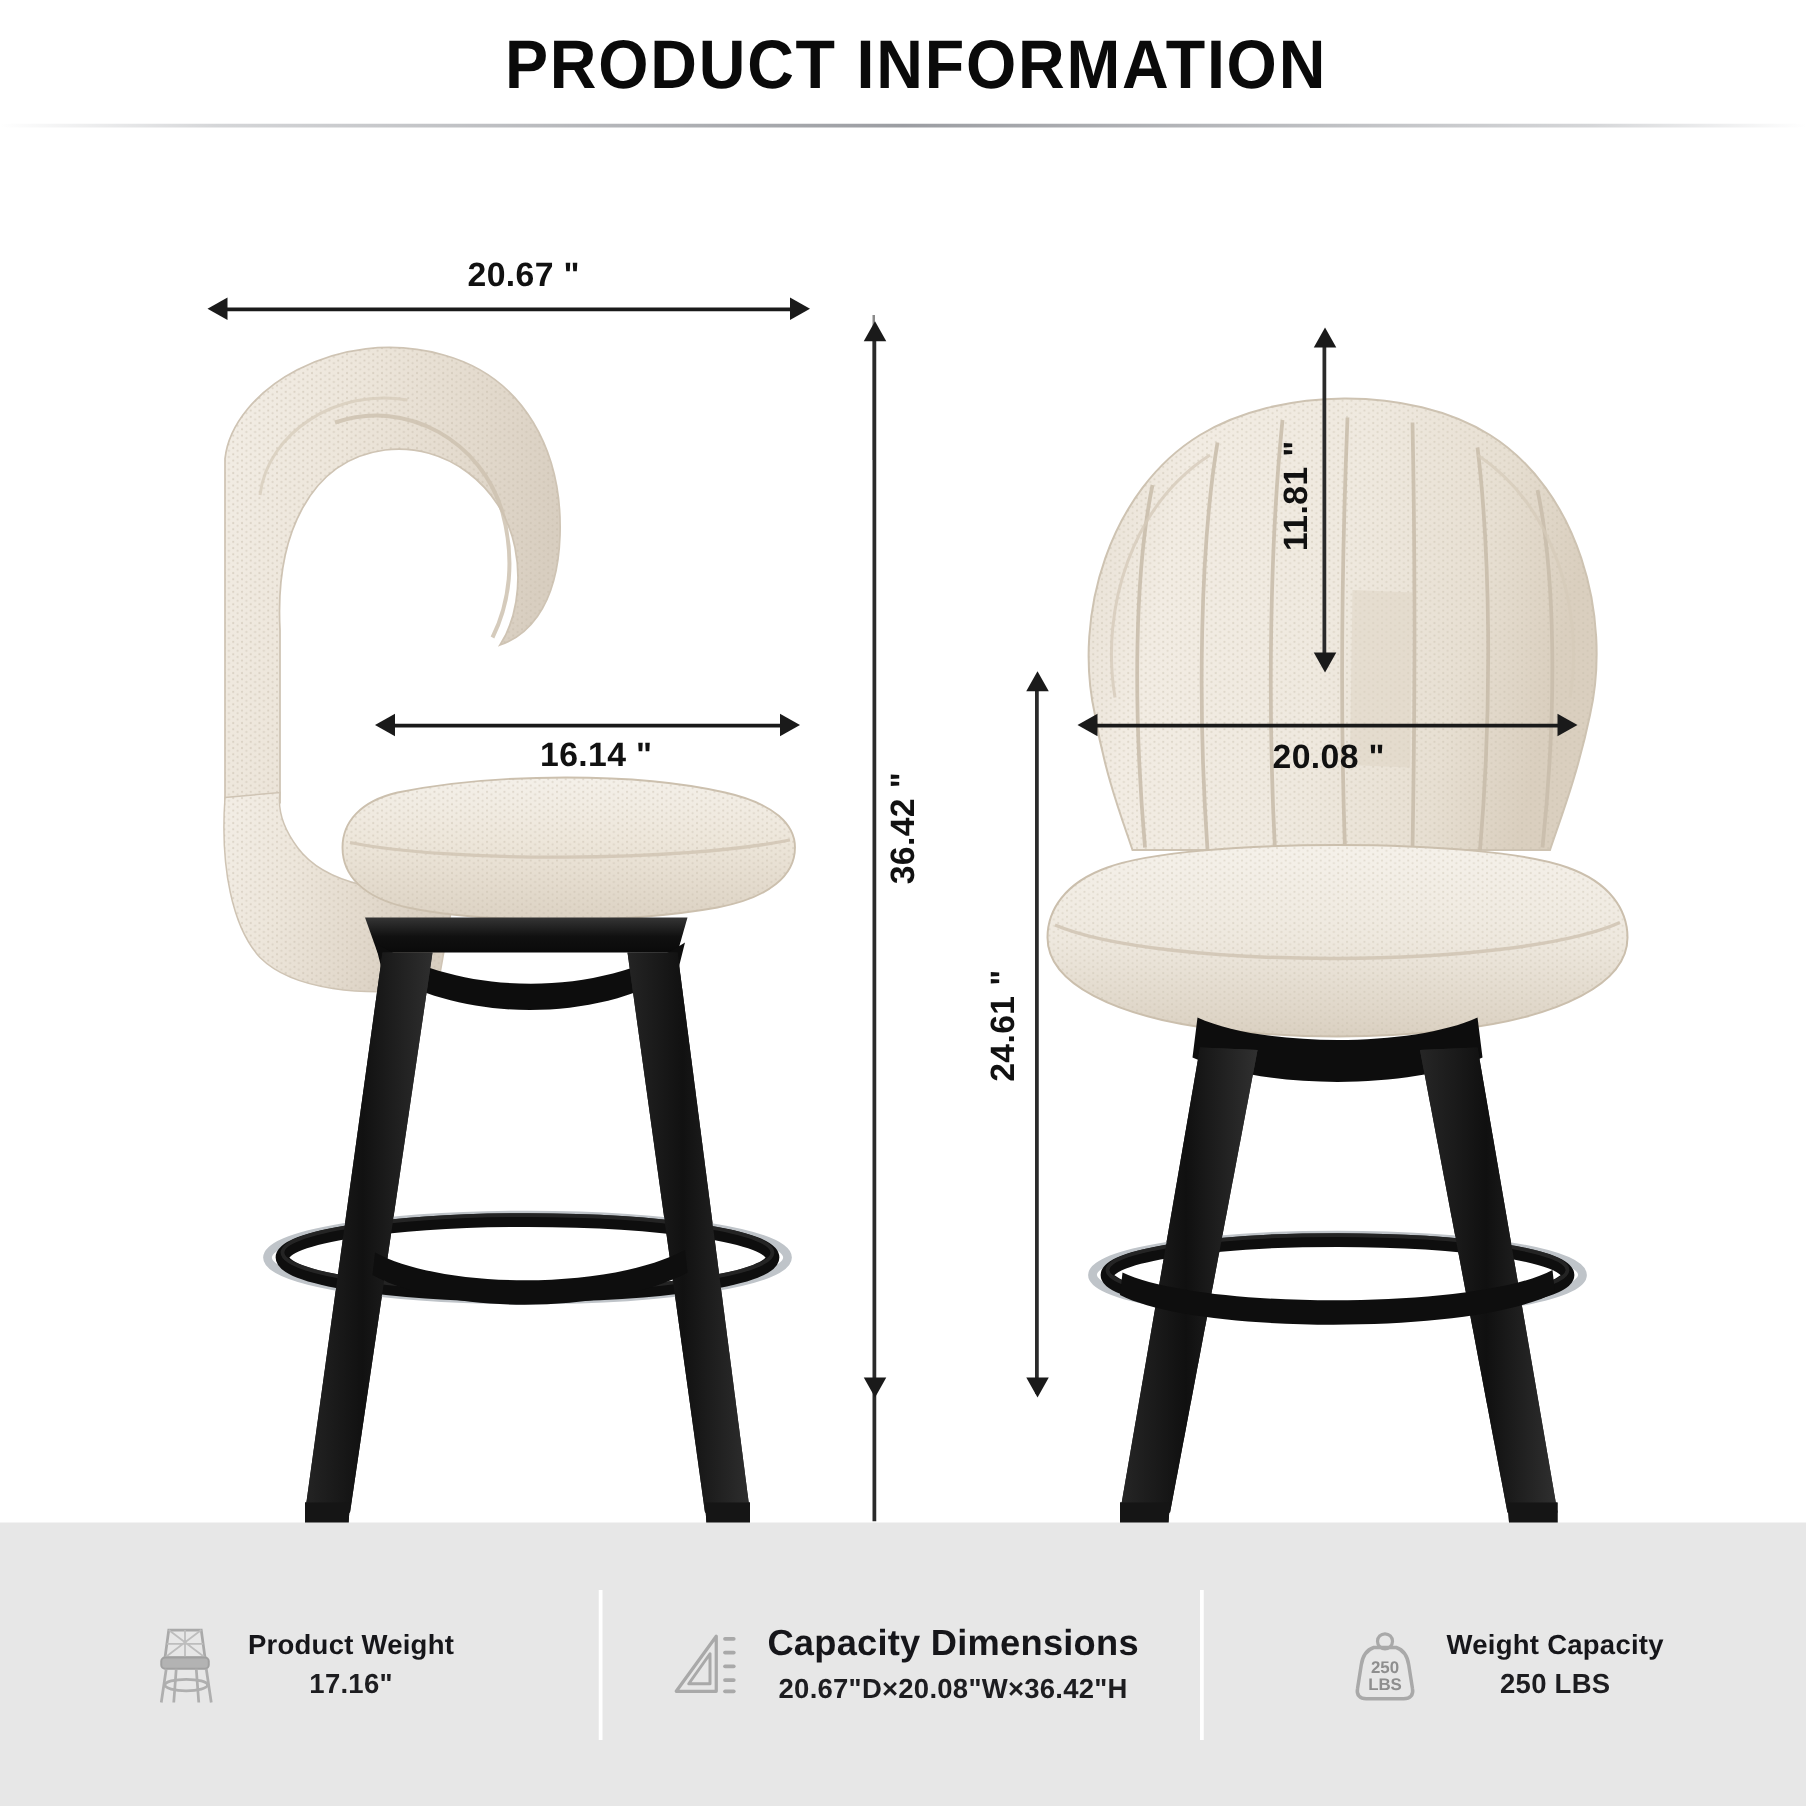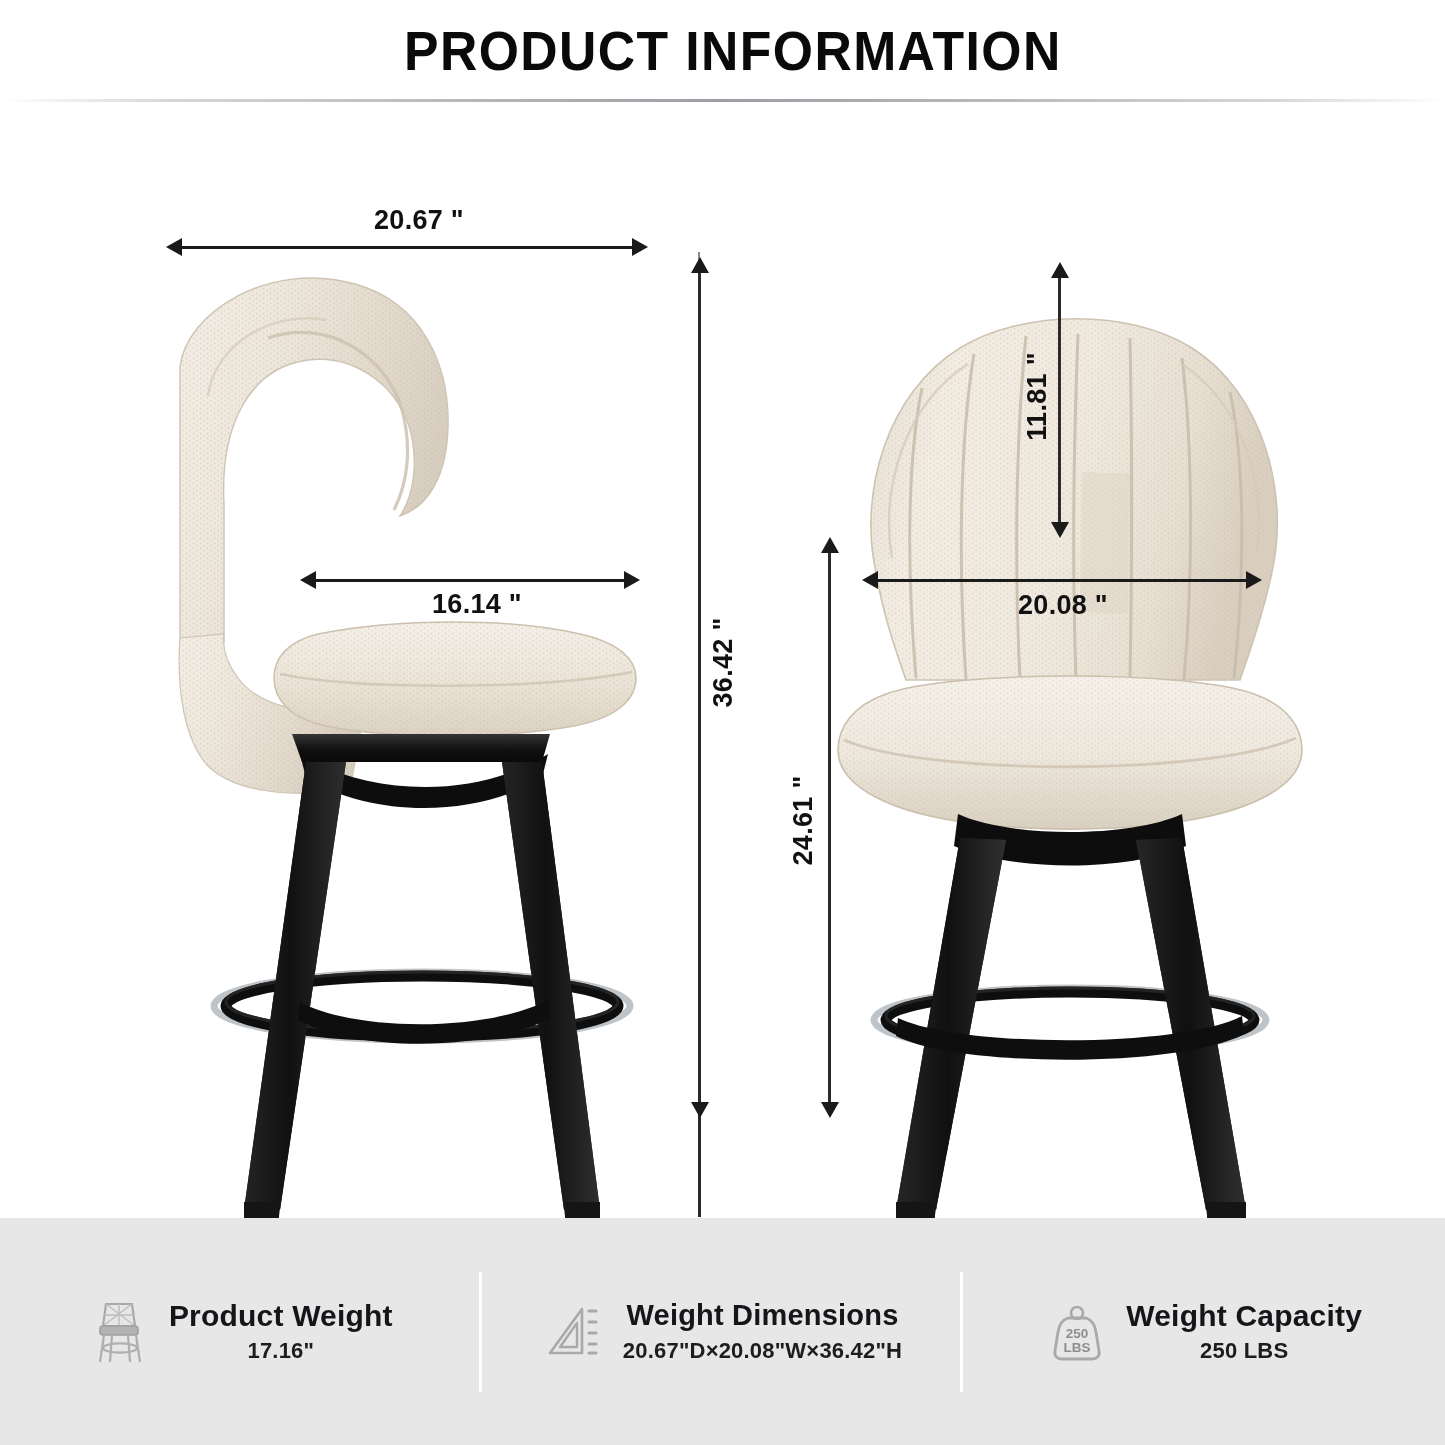--- a/index.html
+++ b/index.html
@@ -128,21 +128,21 @@
     width: 3px; height: 120px;
     background: #ffffff;
   }
   .spec-icon {
     width: 62px; height: 66px;
     flex: 0 0 auto;
     display: flex; align-items: center; justify-content: center;
   }
   .spec-text { display: flex; flex-direction: column; align-items: center; }
   .spec-title {
-    font-size: 30px;
+    font-size: 22px;
     font-weight: 700;
     color: #16161a;
     letter-spacing: 0.2px;
     line-height: 1.15;
   }
   .spec-value {
     font-size: 22px;
     font-weight: 700;
     color: #1d1d20;
     margin-top: 5px;
@@ -433,21 +433,21 @@
         <g stroke="#A9A9A9" stroke-width="3" stroke-linecap="round">
           <path d="M45 10 L52 10"></path>
           <path d="M45 21 L52 21"></path>
           <path d="M45 32 L52 32"></path>
           <path d="M45 43 L52 43"></path>
           <path d="M45 52 L52 52"></path>
         </g>
       </svg>
     </div>
     <div class="spec-text">
-      <div class="spec-title">Weight Dimensions</div>
+      <div class="spec-title">Capacity Dimensions</div>
       <div class="spec-value">20.67"D×20.08"W×36.42"H</div>
     </div>
     <div class="spec-sep"></div>
   </div>
 
   <div class="spec">
     <div class="spec-icon">
       <svg width="58" height="62" viewBox="0 0 58 62">
         <circle cx="29" cy="12" r="6" fill="none" stroke="#A9A9A9" stroke-width="2.6"></circle>
         <path d="M20 17 C 14 19, 11 24, 10 31 L 7 50 C 6 55, 9 58, 14 58 L 44 58

